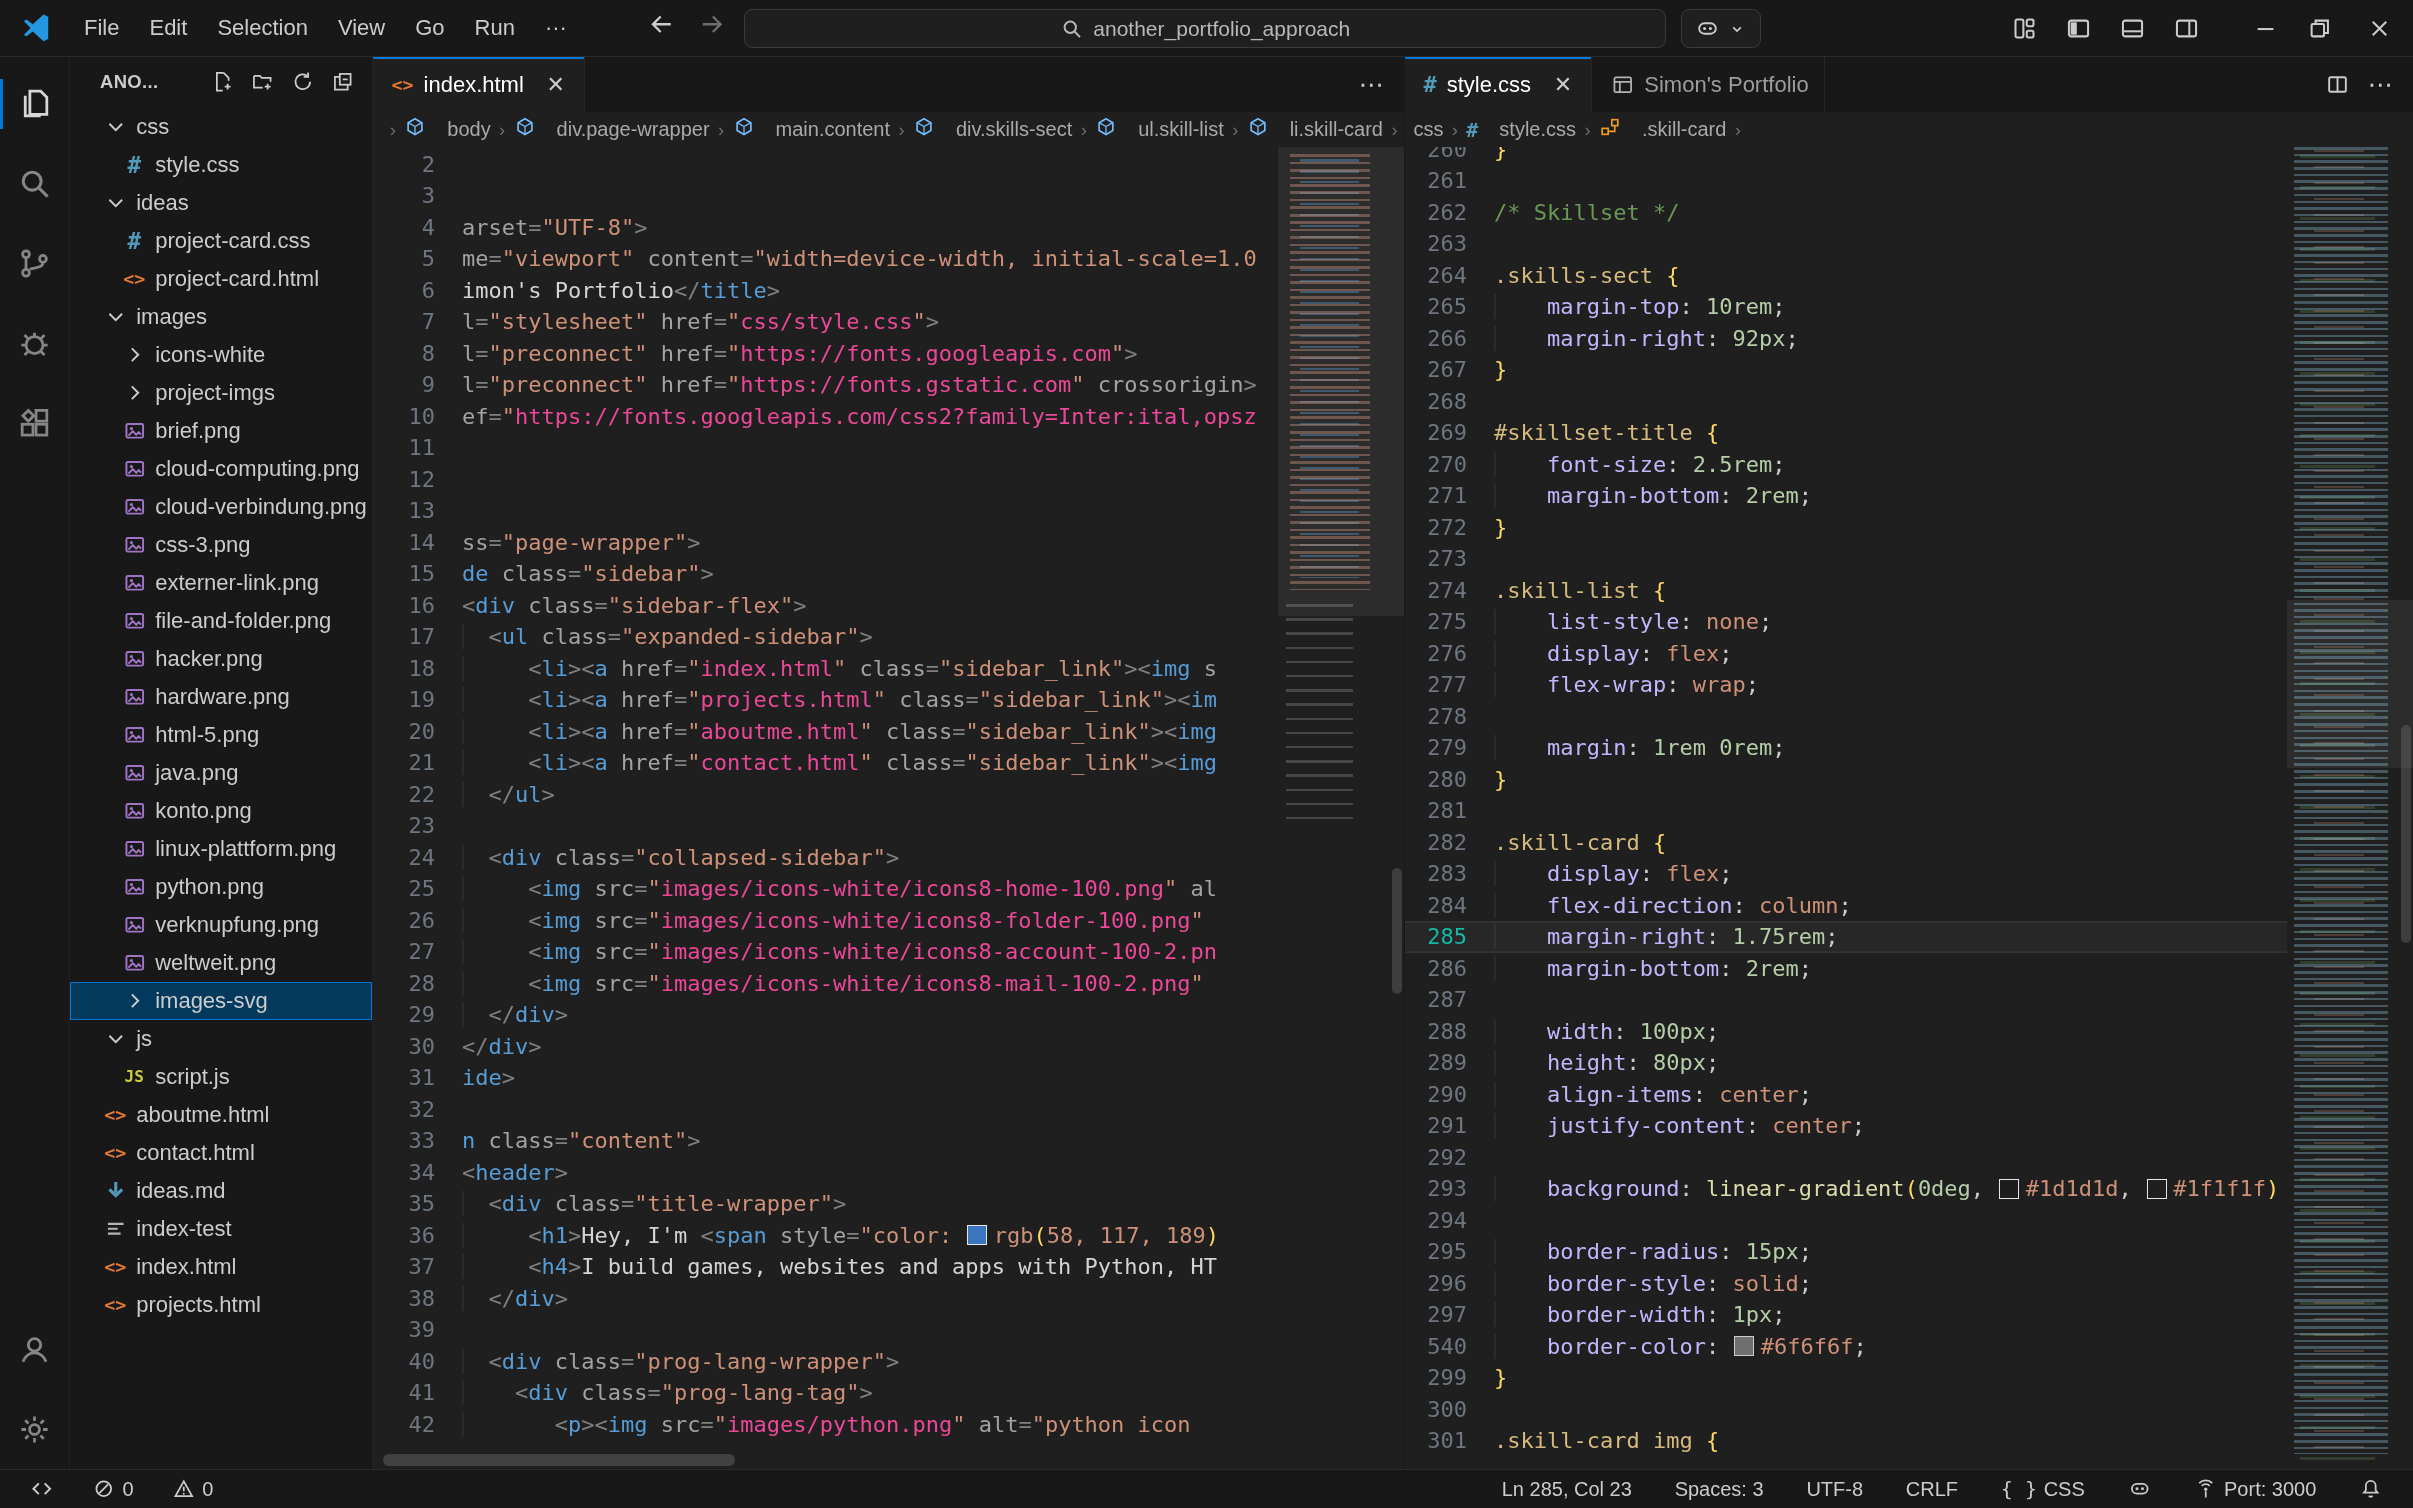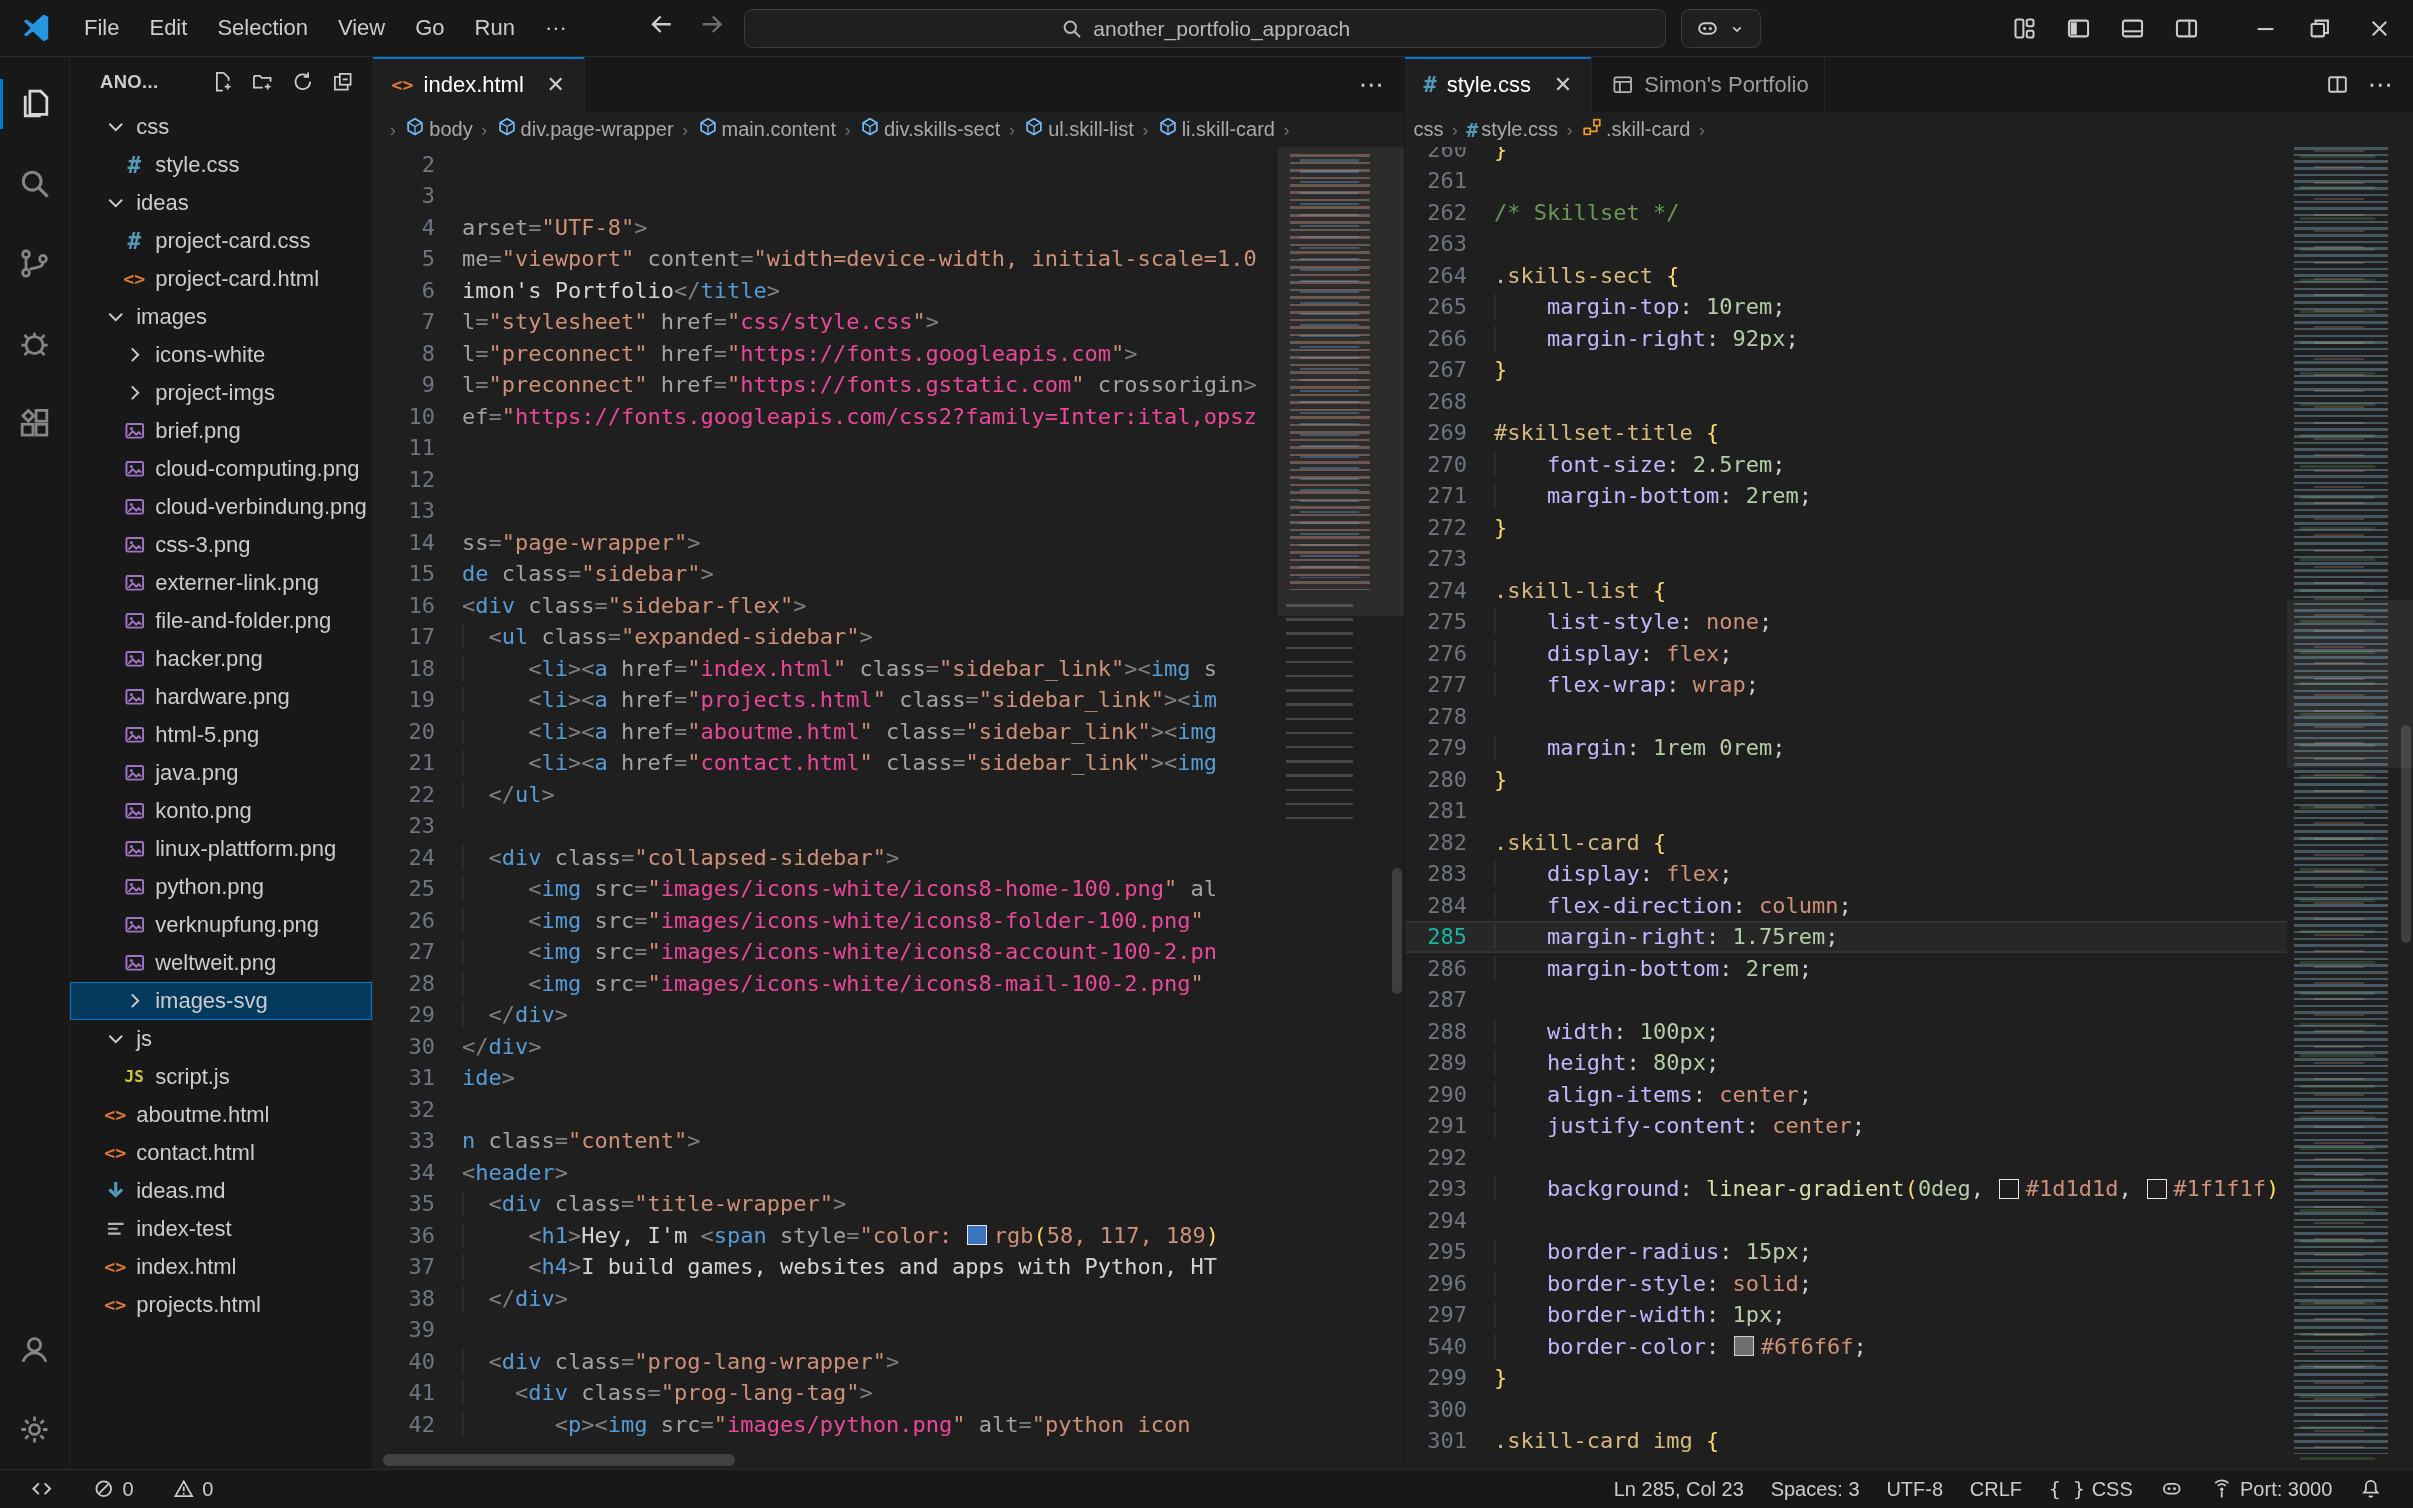--- a/index.html
+++ b/index.html
@@ -68,21 +68,21 @@
   .tab.active::before { content:""; position:absolute; top:0; left:0; right:0; height:1.7px; background:#0078d4; }
   .tab .tclose { margin-left:8.4px; color:#cccccc; font-size:22px; width:27px; height:27px;
     display:flex; align-items:center; justify-content:center; border-radius:5px; }
   .tab-actions { margin-left:auto; display:flex; align-items:center; padding-right:13.4px; gap:6.7px; }
   .tab-actions .abtn { width:37px; height:37px; display:flex; align-items:center; justify-content:center; color:#cccccc; }
   .tab-actions svg { width:25px; height:25px; }
   .dots { font-size:25px; color:#cccccc; letter-spacing:1.7px; }
 
   .breadcrumb { height:35px; display:flex; align-items:center; padding:0 8.4px;
     font-size:20px; color:#a9a9a9; background:#1f1f1f; flex:0 0 35px; white-space:nowrap; overflow:hidden; }
-  .bc-item { display:flex; align-items:center; gap:3px; }
+  .bc-item { display:flex; align-items:center; gap:21px; }
   .bc-sep { color:#6e6e6e; margin:0 8.4px; font-size:18.4px; }
   .bc-ic svg { width:22px; height:22px; }
   .bc-hash { color:#519aba; font-weight:bold; font-family:"DejaVu Sans Mono",monospace; font-size:20px; }
 
   .codearea { position:relative; flex:1; overflow:hidden; background:#1f1f1f; }
   .codelines { position:absolute; left:0; top:1.7px; right:126px; }
   .codelines.shift { top:-13.4px; }
   .row { display:flex; height:31.5px; align-items:center; white-space:pre;
     font-family:"DejaVu Sans Mono", monospace; font-size:22px; }
   .row.cur { background:rgba(234,234,234,0.045); box-shadow:inset 0 1.7px 0 #343434, inset 0 -1.7px 0 #343434; }
@@ -109,21 +109,21 @@
   .mm-viewport { position:absolute; left:0; right:0; background:rgba(255,255,255,0.06); }
   .hscroll { position:absolute; left:10px; bottom:3.4px; width:352px; height:11.7px;
     background:rgba(121,121,121,0.38); border-radius:5.9px; }
   .vscroll { position:absolute; width:10px; background:rgba(121,121,121,0.35); border-radius:5px; }
 
   
   .statusbar { height:39px; background:#181818; border-top:0.8px solid #2b2b2b;
     display:flex; align-items:center; font-size:20px; color:#cccccc; flex:0 0 39px;
     padding:0 17px; }
   .sb-left, .sb-right { display:flex; align-items:center; gap:11.7px; }
-  .sb-right { margin-left:auto; gap:0; }
+  .sb-right { margin-left:auto; gap:16px; }
   .st-item { display:flex; align-items:center; gap:6.7px; padding:0 13.4px; height:39px; }
   .st-item svg { width:23.5px; height:23.5px; }
 </style>
 </head>
 <body>
 
 <svg width="0" height="0" style="position:absolute">
   <defs>
     <symbol id="i-chev-right" viewBox="0 0 24 24">
         <path d="M9 5.5l6.5 6.5L9 18.5" fill="none" stroke="currentColor" stroke-width="2"></path>

